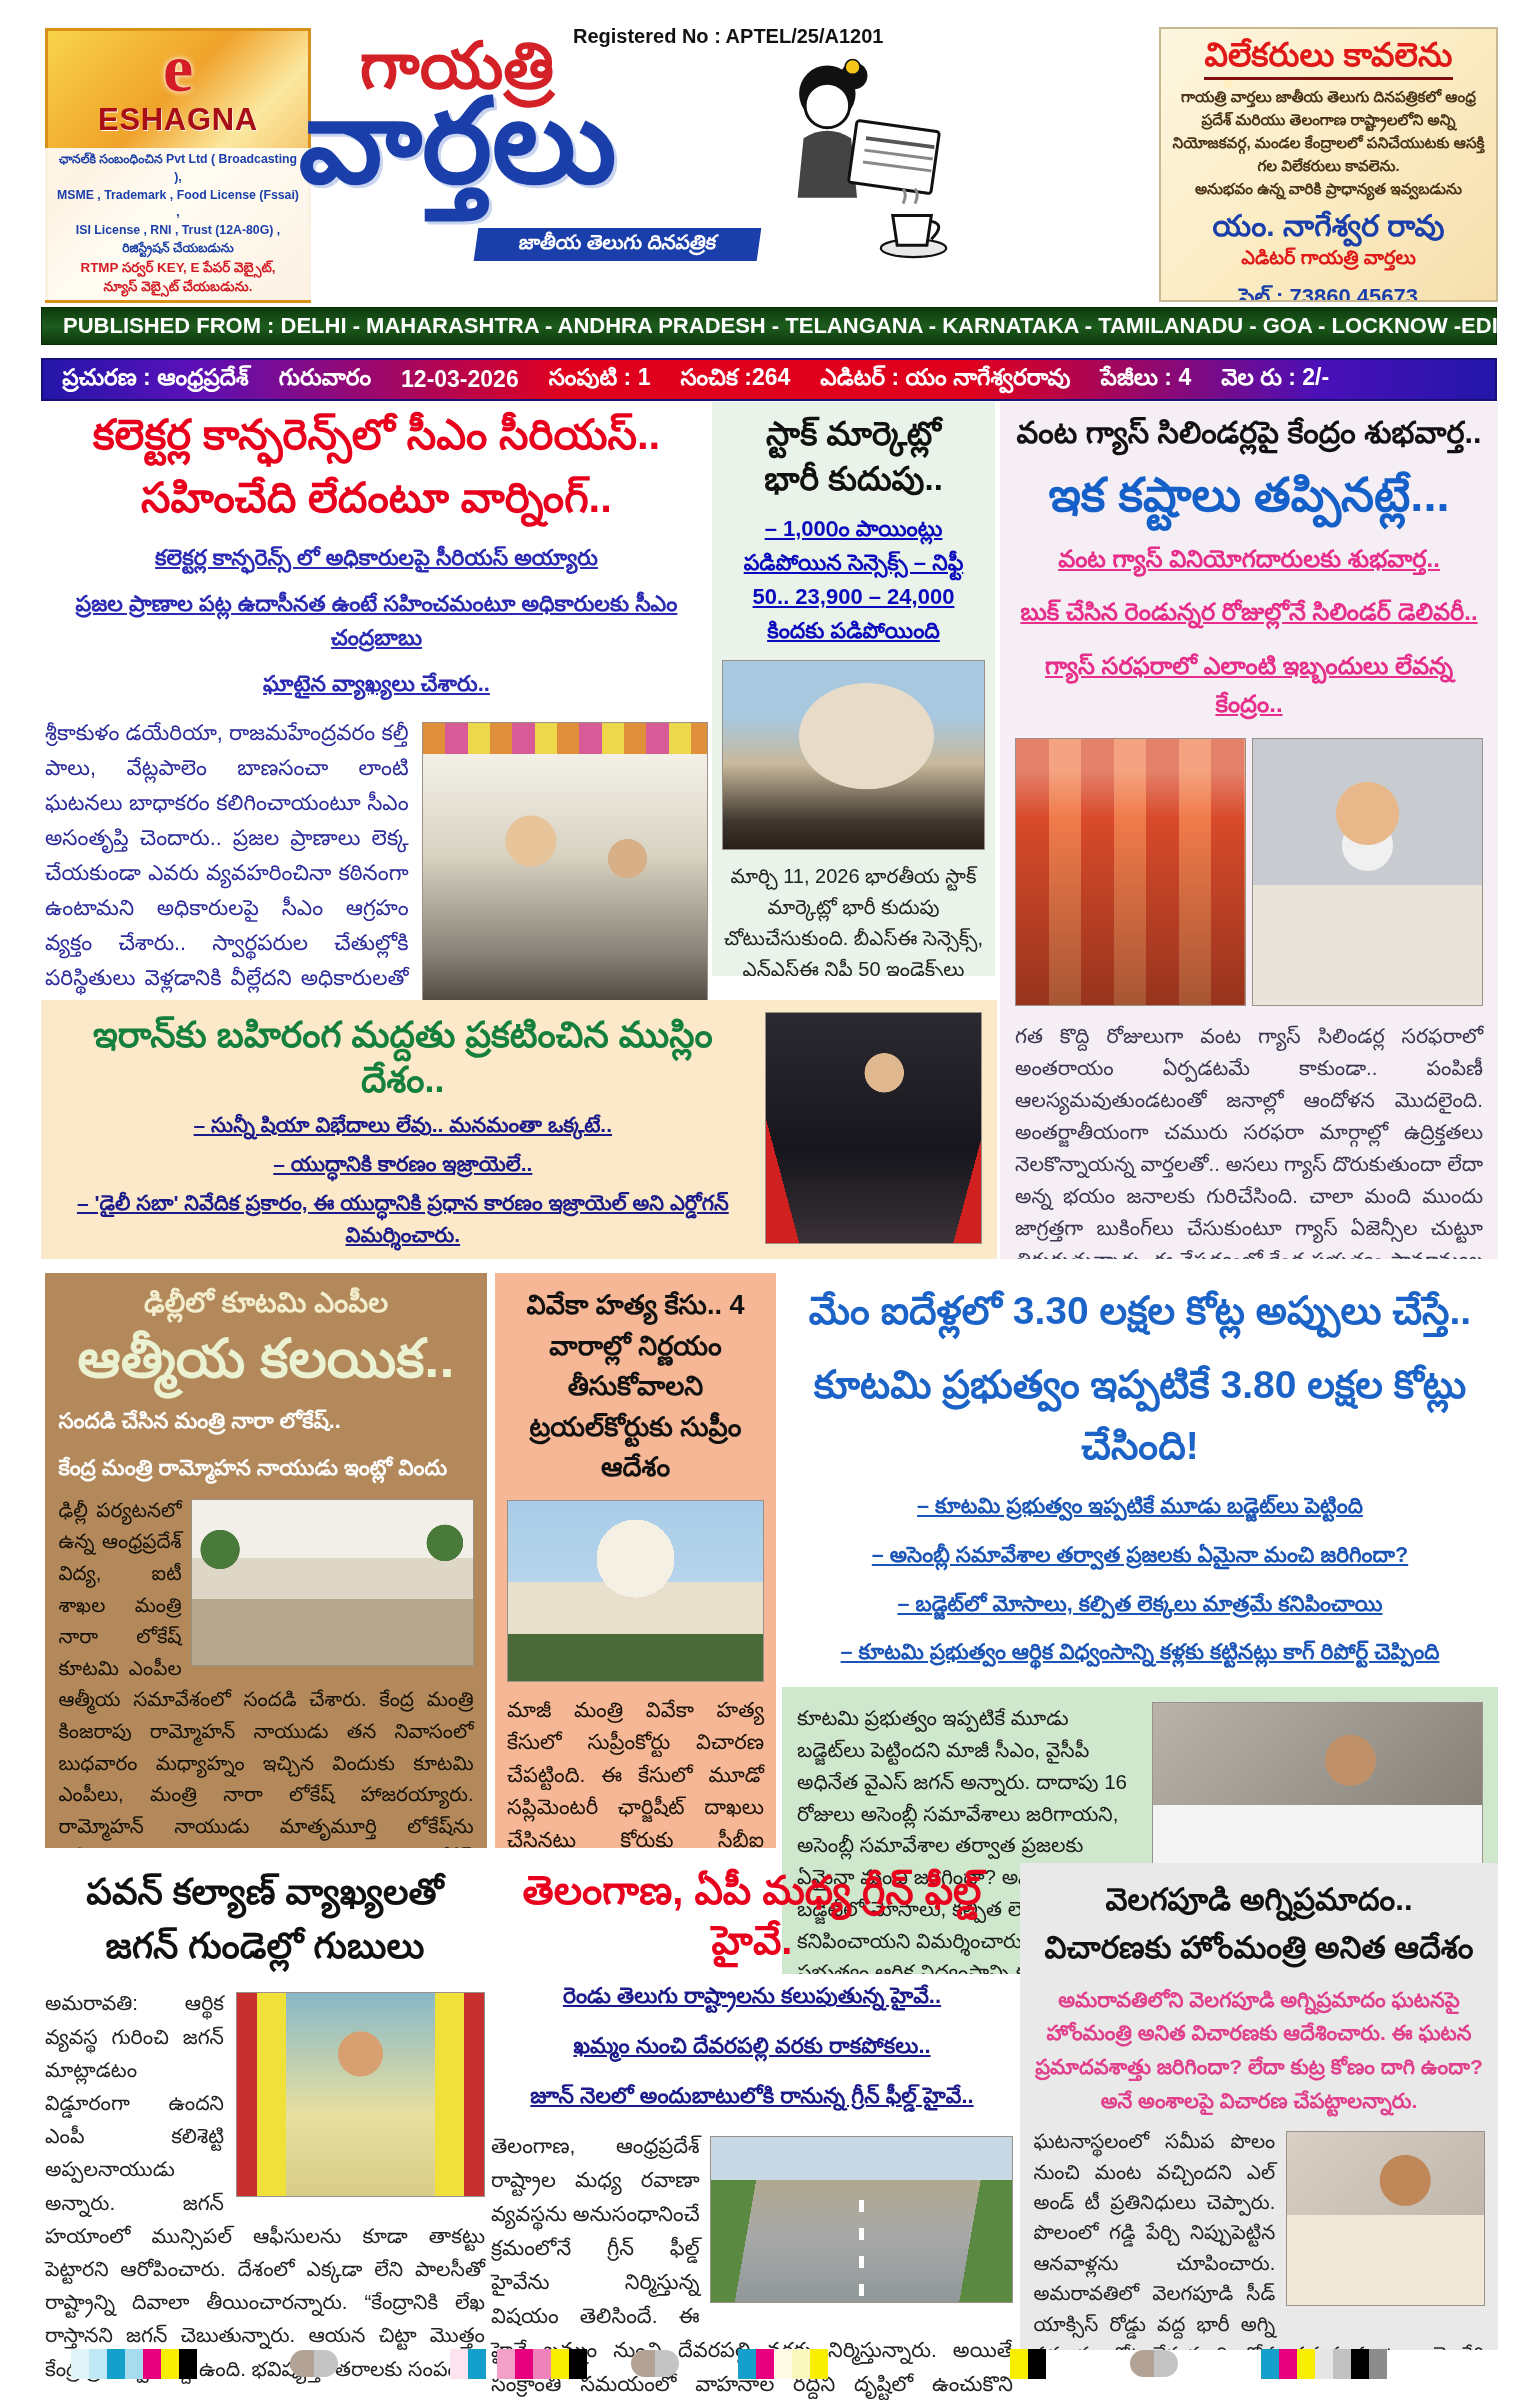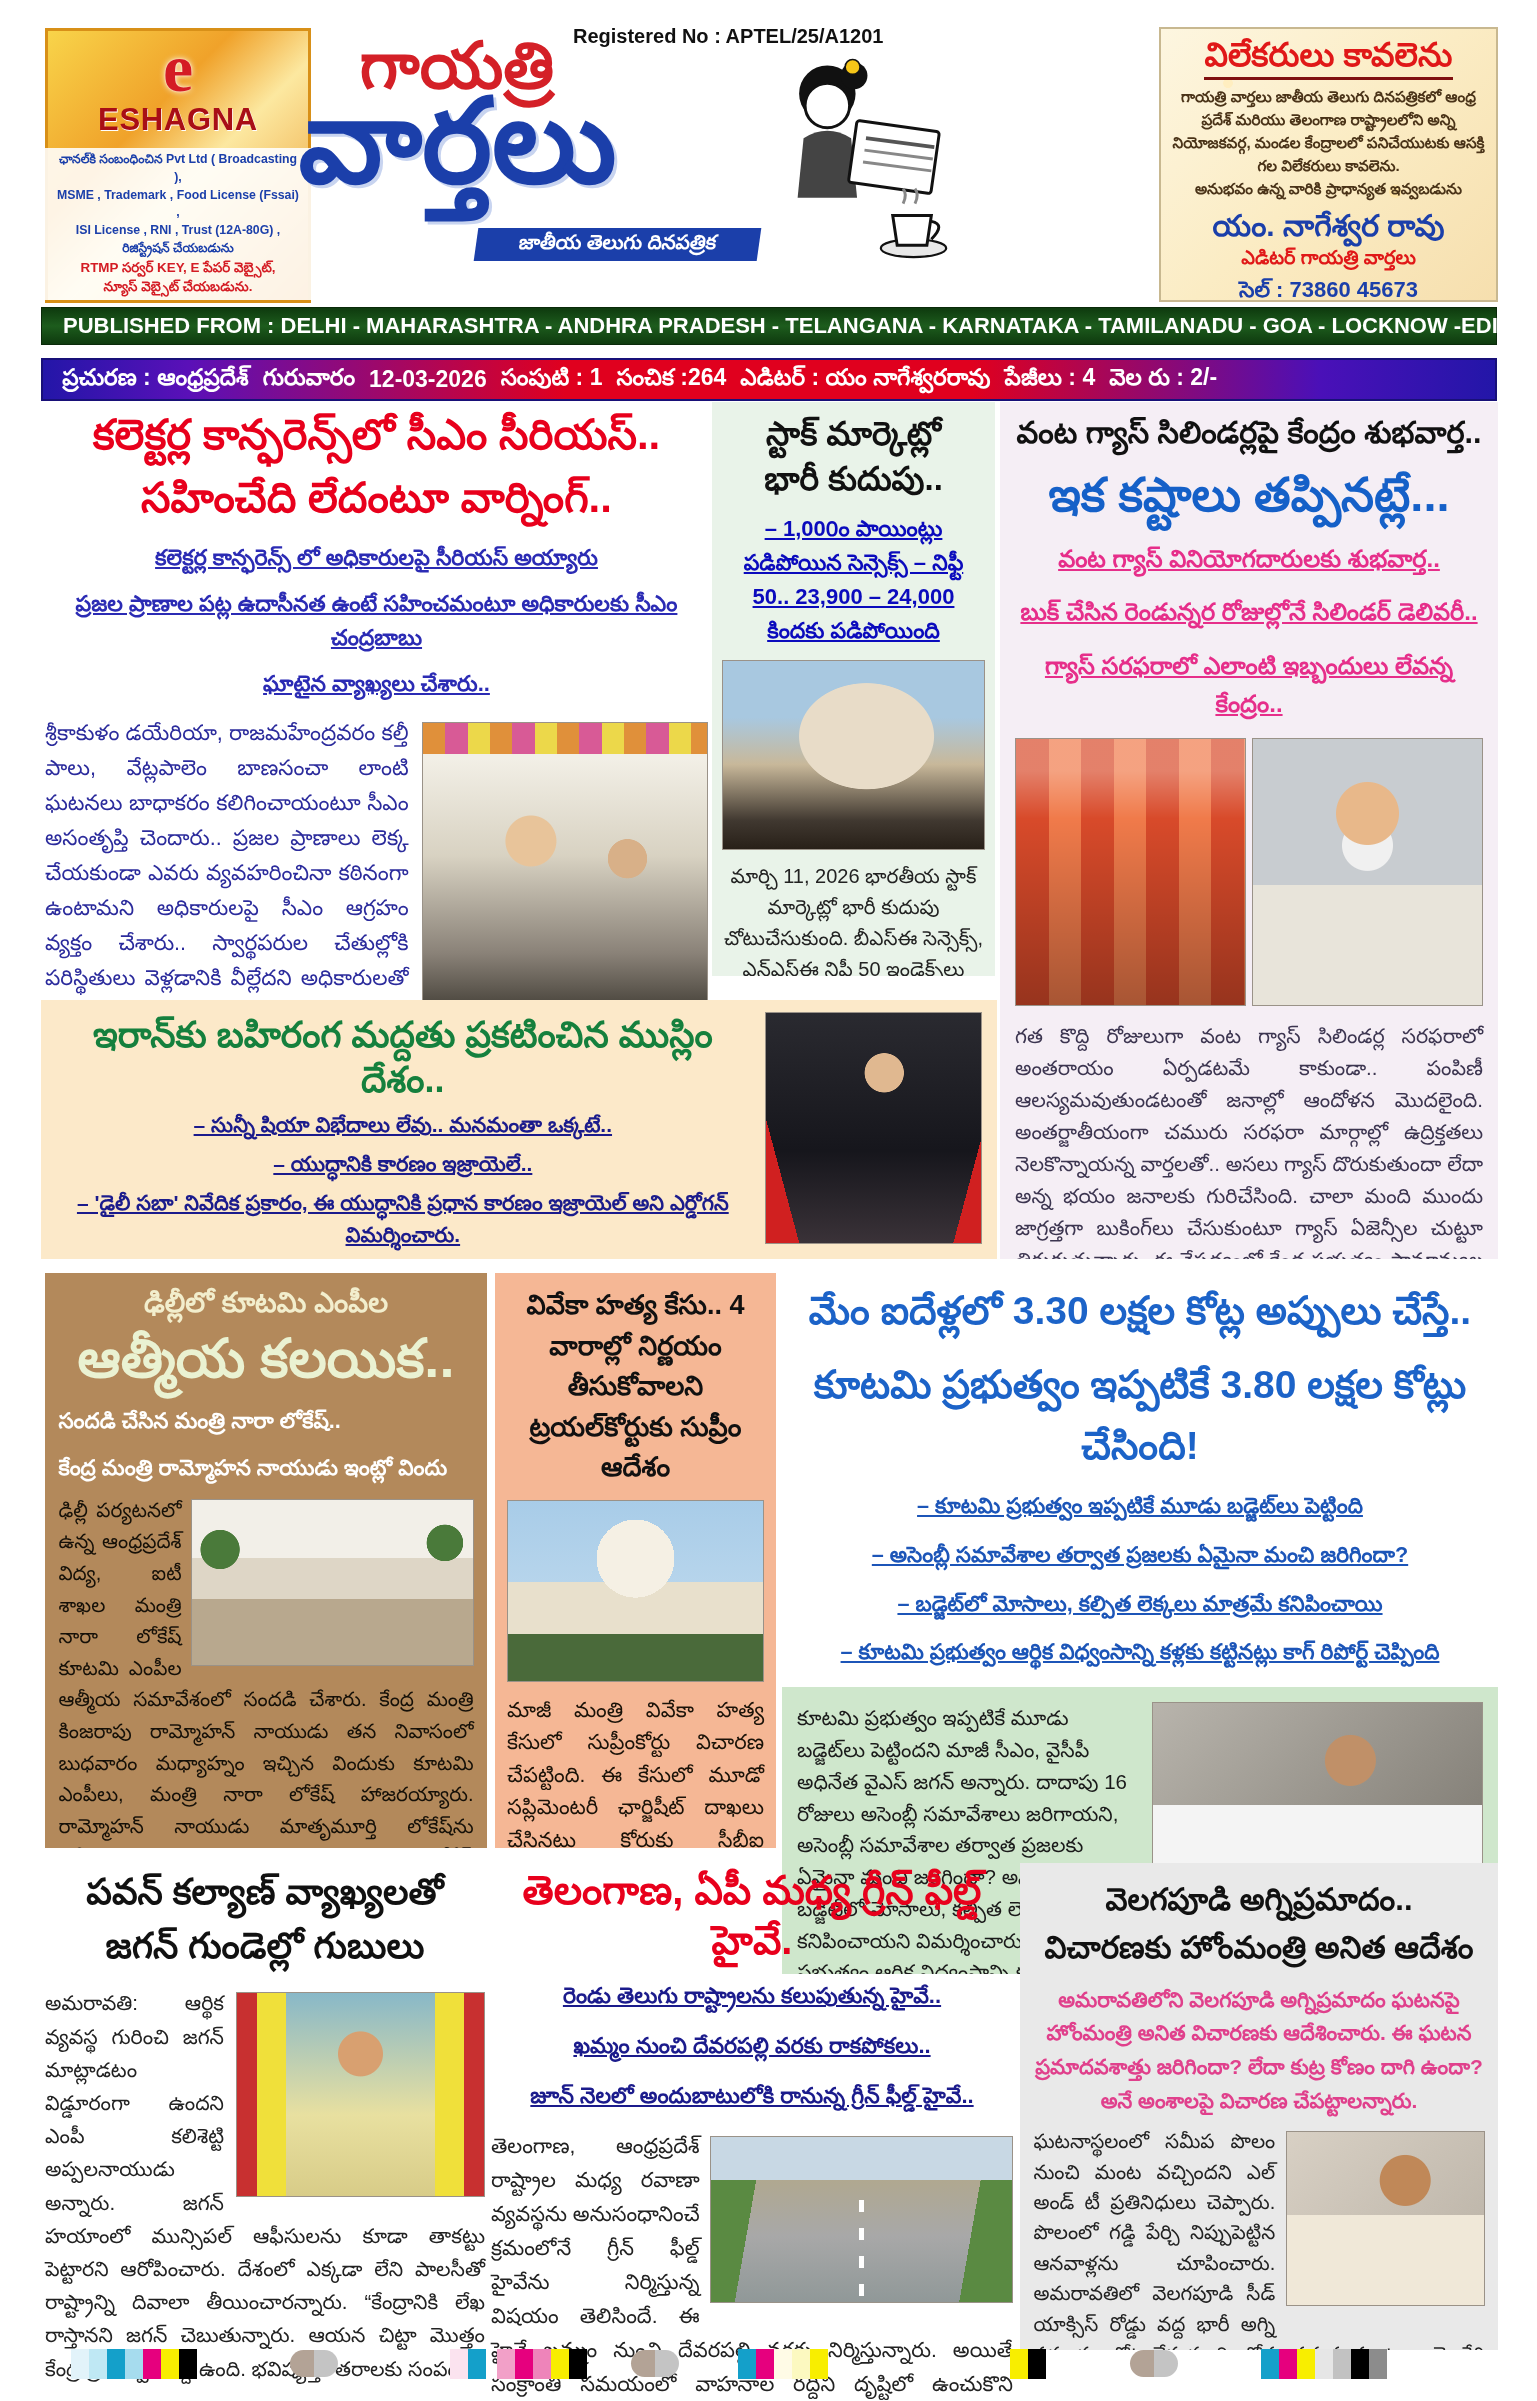--- a/index.html
+++ b/index.html
@@ -34,30 +34,30 @@
     background:radial-gradient(circle at 20% 20%,#ffeec0 0 4.5px,transparent 5.2px),
                radial-gradient(circle at 70% 60%,#ffe6a8 0 6px,transparent 6.7px),
                linear-gradient(135deg,#fdf6e0 0%,#fbecc4 50%,#f6dfae 100%);
     padding:7.4px 9px;text-align:center;overflow:hidden;}
   .wanted-title{font-size:33px;font-weight:800;color:#e01818;display:inline-block;
     border-bottom:3px solid #801010;padding-bottom:3px;line-height:1.15;}
   .wanted-body{font-size:15.2px;font-weight:700;color:#4a3318;line-height:1.5;margin-top:6px;}
   .wanted-note{font-size:15.2px;font-weight:700;color:#4a3318;line-height:1.5;}
   .wanted-name{font-size:30px;font-weight:800;color:#1b3faa;margin-top:7.4px;line-height:1.2;}
   .wanted-role{font-size:19.3px;font-weight:800;color:#e01818;margin-top:3px;}
-  .wanted-phone{font-size:22px;font-weight:800;color:#1b3faa;margin-top:4px;}
+  .wanted-phone{font-size:22px;font-weight:800;color:#1b3faa;margin-top:11px;}
 
   
   #published-bar{left:41px;top:307px;width:1456px;height:38px;border:1.5px solid #0a2a0a;
     background:linear-gradient(180deg,#0e3a0e,#1d5c1d 50%,#0e3a0e);color:#fff;
     display:flex;align-items:center;justify-content:space-between;padding:0 21px;
     font-size:22px;font-weight:700;white-space:nowrap;}
   #info-bar{left:41px;top:358px;width:1456px;height:43px;border:2.2px solid #181078;
     background:linear-gradient(90deg,#2316a8 0%,#5a10b8 10%,#e0001e 36%,#e0001e 64%,#4a10b8 88%,#2316a8 100%);
-    color:#fff;display:flex;align-items:center;gap:14px;padding:0 19.3px;
+    color:#fff;display:flex;align-items:center;gap:30px;padding:0 19.3px;
     font-size:23px;font-weight:700;white-space:nowrap;}
 
   
   #cm-article{left:45px;top:403px;width:663px;}
   .cm-hl{font-size:42px;color:#e8001c;line-height:1.5;}
   .cm-sub{font-size:22px;color:#2b2bb4;line-height:1.55;margin-top:12px;}
   .cm-body{margin-top:15px;font-size:21.6px;color:#2b2b9c;line-height:1.62;text-align:justify;}
   #ph-cm{float:right;width:286px;height:297px;margin:6px 0 6px 13.4px;
     background:
       repeating-linear-gradient(90deg,#e0903a 0 22px,#d85a96 22px 45px,#ecd84a 45px 67px) top/100% 31px no-repeat,

